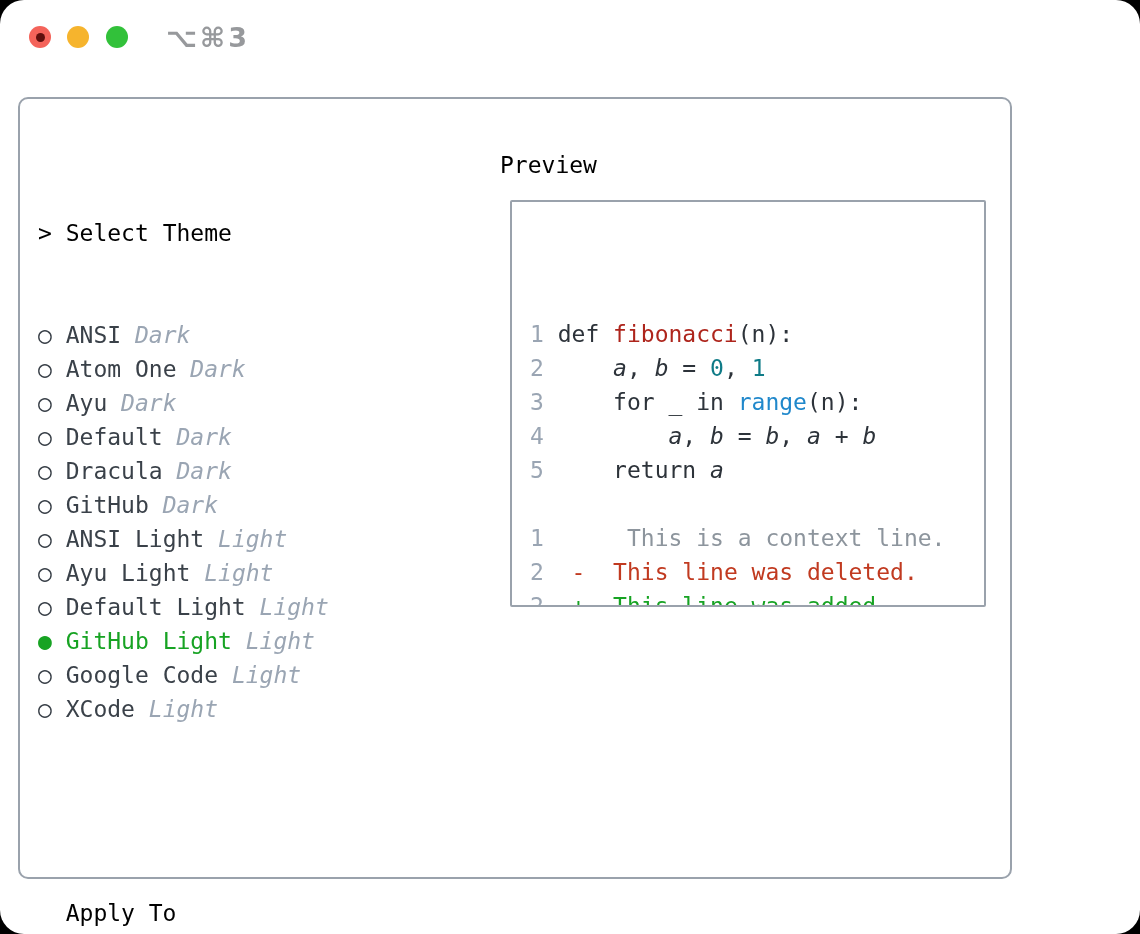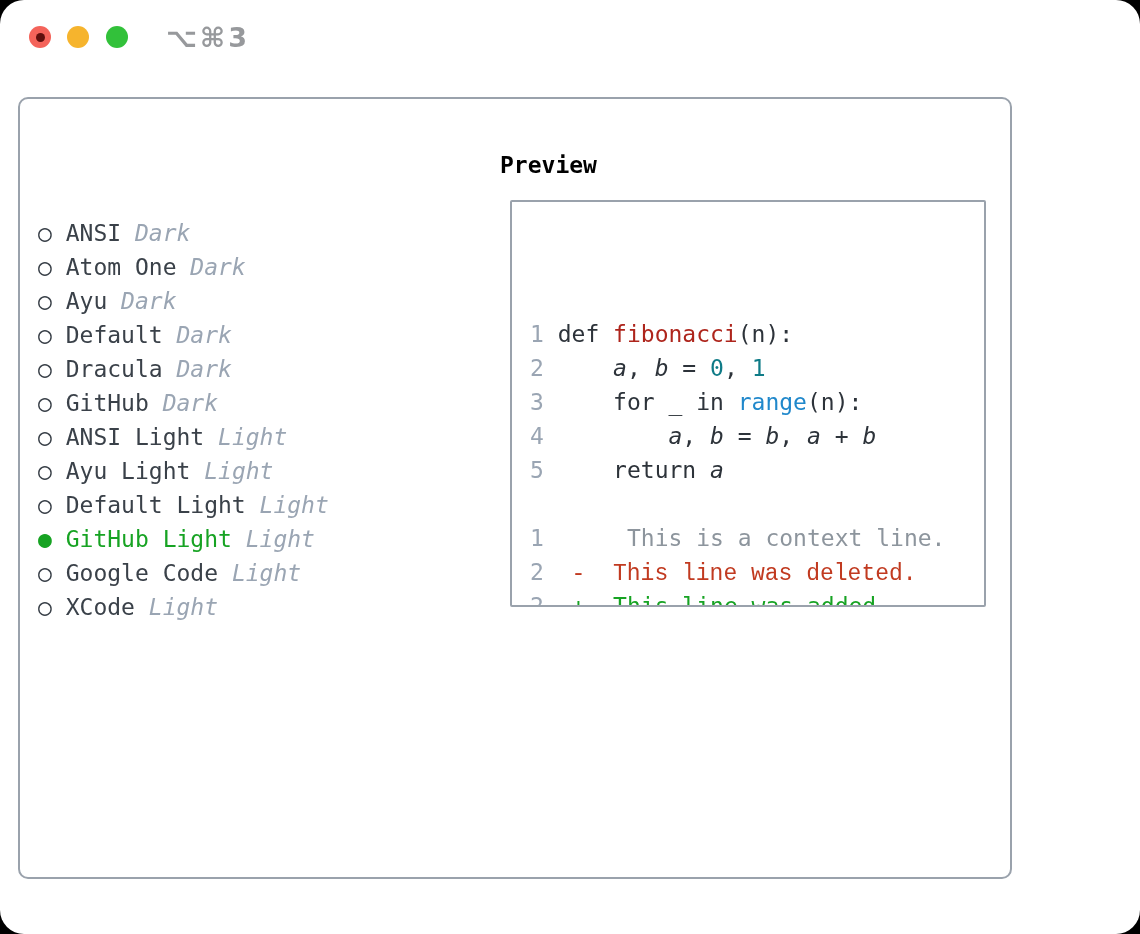--- a/index.html
+++ b/index.html
@@ -9,56 +9,58 @@
   .tl-yellow{left:67px;background:var(--btn_yellow);}
   .tl-green{left:106px;background:var(--btn_green);}
   .tl-dot{position:absolute;left:6.5px;top:6.5px;width:9px;height:9px;border-radius:50%;background:var(--btn_red_dot);}
   .shortcut{position:absolute;left:166px;top:22px;font-family:"DejaVu Sans",sans-serif;font-weight:bold;
             font-size:27px;color:var(--shortcut);letter-spacing:3px;}
   .panel{position:absolute;left:18px;top:97px;width:994px;height:782px;border:2px solid var(--border);
          border-radius:10px;box-sizing:border-box;}
   .mono,.row{font-family:"DejaVu Sans Mono",monospace;font-size:23px;line-height:34px;white-space:pre;}
   .col-left{position:absolute;left:18px;top:49px;}
   .row{height:34px;}
-  .bold{font-weight:bold;color:var(--ink);}
+  .bold{font-weight:normal;color:var(--ink);}
   .pad2{padding-left:2ch;}
   .preview-title{position:absolute;left:480px;top:49px;}
   .preview-box{position:absolute;left:490px;top:101px;width:476px;height:407px;border:2px solid var(--border);
                border-radius:2px;box-sizing:border-box;padding:47px 0 8px 18px;overflow:hidden;}
   .c-item{color:var(--item);}
   .c-muted{color:var(--muted);font-style:italic;}
   .c-green{color:var(--green);}
   .c-ink{color:var(--ink);}
   .c-ln{color:var(--lnum);}
   .c-pl{color:var(--code);}
   .c-fn{color:var(--func);}
   .c-va{color:var(--code);font-style:italic;}
   .c-nu{color:var(--num);}
   .c-ca{color:var(--builtin);margin-top:22px;}
   .c-ctx{color:var(--context);}
-  .c-del{color:var(--deleted);font-family:Liberation Mono, monospace;}
+  .c-del{color:var(--deleted);}
   .c-add{color:var(--added);}
 </style>
 </head>
 <body>
 
 <div class="window">
 
   <div class="tl-btn tl-red">
     <span class="tl-dot"></span>
   </div>
   <div class="tl-btn tl-yellow"></div>
   <div class="tl-btn tl-green"></div>
   <div class="shortcut">⌥⌘3</div>
 
   <div class="panel">
 
     <div class="col-left mono">
+      <div class="row bold"><span>&gt; </span><span>Select Theme</span></div>
       <div id="theme-list"><div class="row"><span class="c-item">○ </span><span class="c-item">ANSI </span><span class="c-muted">Dark</span></div><div class="row"><span class="c-item">○ </span><span class="c-item">Atom One </span><span class="c-muted">Dark</span></div><div class="row"><span class="c-item">○ </span><span class="c-item">Ayu </span><span class="c-muted">Dark</span></div><div class="row"><span class="c-item">○ </span><span class="c-item">Default </span><span class="c-muted">Dark</span></div><div class="row"><span class="c-item">○ </span><span class="c-item">Dracula </span><span class="c-muted">Dark</span></div><div class="row"><span class="c-item">○ </span><span class="c-item">GitHub </span><span class="c-muted">Dark</span></div><div class="row"><span class="c-item">○ </span><span class="c-item">ANSI Light </span><span class="c-muted">Light</span></div><div class="row"><span class="c-item">○ </span><span class="c-item">Ayu Light </span><span class="c-muted">Light</span></div><div class="row"><span class="c-item">○ </span><span class="c-item">Default Light </span><span class="c-muted">Light</span></div><div class="row"><span class="c-green">● </span><span class="c-green">GitHub Light </span><span class="c-muted">Light</span></div><div class="row"><span class="c-item">○ </span><span class="c-item">Google Code </span><span class="c-muted">Light</span></div><div class="row"><span class="c-item">○ </span><span class="c-item">XCode </span><span class="c-muted">Light</span></div></div>
       <div class="row"></div>
+      <div class="row c-ink pad2">Apply To</div>
       
       
       
     </div>
 
     <div class="preview-title row bold">Preview</div>
 
     <div class="preview-box mono">
       <div id="preview-code"><div class="row"><span class="c-ln">1 </span><span class="c-pl">def </span><span class="c-fn">fibonacci</span><span class="c-pl">(n):</span></div><div class="row"><span class="c-ln">2 </span><span class="c-pl">    </span><span class="c-va">a</span><span class="c-pl">, </span><span class="c-va">b</span><span class="c-pl"> = </span><span class="c-nu">0</span><span class="c-pl">, </span><span class="c-nu">1</span></div><div class="row"><span class="c-ln">3 </span><span class="c-pl">    for _ in </span><span class="c-ca">range</span><span class="c-pl">(n):</span></div><div class="row"><span class="c-ln">4 </span><span class="c-pl">        </span><span class="c-va">a</span><span class="c-pl">, </span><span class="c-va">b</span><span class="c-pl"> = </span><span class="c-va">b</span><span class="c-pl">, </span><span class="c-va">a</span><span class="c-pl"> + </span><span class="c-va">b</span></div><div class="row"><span class="c-ln">5 </span><span class="c-pl">    return </span><span class="c-va">a</span></div><div class="row"></div><div class="row"><span class="c-ln">1</span><span class="c-ctx">      This is a context line.</span></div><div class="row"><span class="c-ln">2</span><span class="c-pl">  </span><span class="c-del">-  This line was deleted.</span></div><div class="row"><span class="c-ln">2</span><span class="c-pl">  </span><span class="c-add">+  This line was added.</span></div></div>
     </div>

